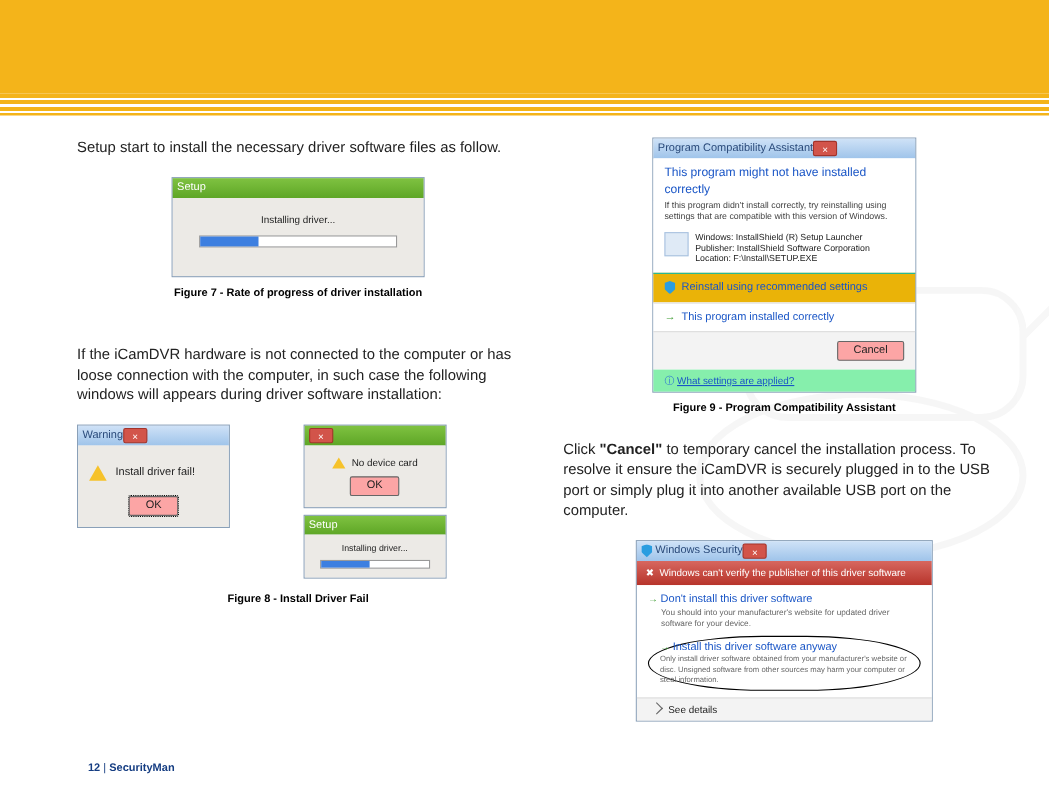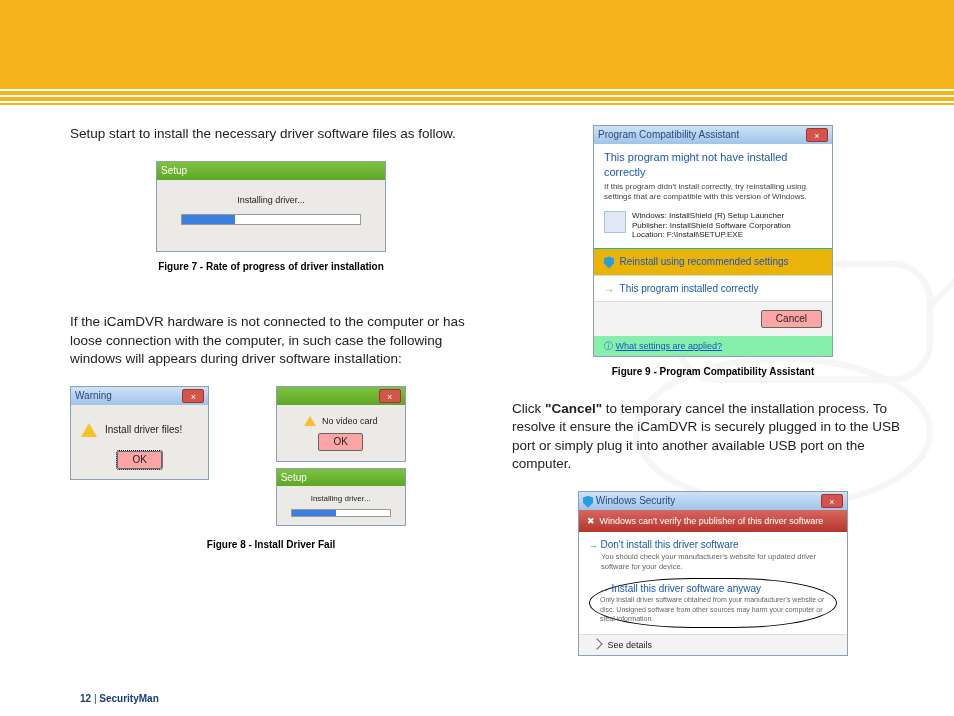--- a/index.html
+++ b/index.html
@@ -6,21 +6,21 @@
   body { width: 954px; height: 716px; background: #fff; font-family: "Segoe UI", Arial, sans-serif; overflow: hidden; position: relative; }
   .header-band { height: 85px; background: #f4b41a; }
   .rules { height: 20px; background: repeating-linear-gradient(to bottom, #f4b41a, #f4b41a 4px, #fff 4px, #fff 6px); }
   .page { padding: 20px 40px 0 70px; position: relative; }
   .cols { display: flex; gap: 40px; }
   .col { flex: 1; font-size: 13.5px; color: #222; line-height: 1.35; }
   .para { margin-bottom: 18px; }
   .fig { text-align: center; margin: 8px 0 22px; }
   .figcap { font-size: 10px; font-weight: bold; color: #000; margin-top: 8px; }
   .dialog { display: inline-block; border: 1px solid #8aa0b8; background: #e9eef4; font-size: 10px; text-align: left; }
-  .titlebar { display: flex; justify-content: space-between; align-items: center; padding: 2px 4px; font-size: 10px; }
+  .titlebar { display: flex; align-items: center; padding: 2px 4px; font-size: 10px; }
   .ttl-green { background: linear-gradient(#7fc241,#5ea626); color: #fff; }
   .ttl-blue { background: linear-gradient(#cfe2f7,#9fc4ea); color: #2a4a7a; }
   .ttl-red  { background: linear-gradient(#d7675f,#b7342b); color: #fff; }
   .closebox { width: 22px; height: 14px; background: #d2544a; color: #fff; text-align: center; font-size: 9px; line-height: 14px; border: 1px solid #a3342b; border-radius: 2px; }
   .inner { background: #eceae6; padding: 14px 16px; }
   .progress { width: 180px; height: 11px; background: #fff; border: 1px solid #999; }
   .progress > div { height: 100%; width: 30%; background: #3d7fe0; }
   .btn { display: inline-block; border: 1px solid #666; background: #fca5a5; padding: 1px 14px; font-size: 10px; border-radius: 2px; }
   .warn-icon { display: inline-block; width: 0; height: 0; border-left: 8px solid transparent; border-right: 8px solid transparent; border-bottom: 14px solid #f6c22a; position: relative; vertical-align: middle; }
   .row { display: flex; align-items: flex-start; justify-content: center; }
@@ -78,38 +78,38 @@
         <div class="row">
 
           <div class="dialog" style="width:140px">
             <div class="titlebar ttl-blue">
               <span>Warning</span>
               <span class="closebox">×</span>
             </div>
             <div class="inner" style="padding:18px 10px 10px">
               <div style="display:flex;align-items:center;gap:8px;margin-bottom:14px">
                 <span class="warn-icon"></span>
-                <span style="font-size:10px">Install driver files!</span>
+                <span style="font-size:10px">Install driver fail!</span>
               </div>
               <div style="text-align:center">
                 <span class="btn" style="outline:1px dotted #000">OK</span>
               </div>
             </div>
           </div>
 
           <div>
             <div class="dialog" style="width:130px;margin-bottom:6px">
               <div class="titlebar ttl-green">
                 <span></span>
                 <span class="closebox">×</span>
               </div>
               <div class="inner" style="padding:10px;text-align:center">
                 <div style="display:flex;align-items:center;gap:6px;justify-content:center;margin-bottom:6px">
                   <span class="warn-icon" style="border-bottom-width:10px;border-left-width:6px;border-right-width:6px"></span>
-                  <span style="font-size:9px">No video card</span>
+                  <span style="font-size:9px">No device card</span>
                 </div>
                 <span class="btn">OK</span>
               </div>
             </div>
             <div class="dialog" style="width:130px">
               <div class="titlebar ttl-green">
                 <span>Setup</span>
               </div>
               <div class="inner" style="padding:8px;text-align:center">
                 <div style="font-size:8px;margin-bottom:4px">Installing driver...</div>
@@ -171,21 +171,21 @@
           <div class="titlebar ttl-blue">
             <span><span class="shield"></span>&nbsp;<span>Windows Security</span></span>
             <span class="closebox">×</span>
           </div>
           <div class="titlebar ttl-red" style="padding:5px 8px;font-size:9px">
             <span>✖ &nbsp;<span>Windows can't verify the publisher of this driver software</span></span>
           </div>
           <div style="padding:6px 10px 4px;background:#fff;font-size:9px">
             <span class="arrow-green">→</span>
             <span class="linklike" style="font-size:10px">Don't install this driver software</span><br>
-            <span style="font-size:7.5px;color:#666;padding-left:12px;display:block">You should check your manufacturer's website for updated driver software for your device.</span>
+            <span style="font-size:7.5px;color:#666;padding-left:12px;display:block">You should into your manufacturer's website for updated driver software for your device.</span>
           </div>
           <div style="padding:2px 10px 6px;background:#fff;font-size:9px">
             <span class="ellipse" style="display:inline-block">
               <span class="arrow-green">→</span>
               <span class="linklike" style="font-size:10px">Install this driver software anyway</span><br>
               <span style="font-size:7px;color:#666;display:block">Only install driver software obtained from your manufacturer's website or disc. Unsigned software from other sources may harm your computer or steal information.</span>
             </span>
           </div>
           <div style="padding:4px 10px;border-top:1px solid #ddd;background:#f3f3f3;font-size:9px">
             <span class="chev"></span>

